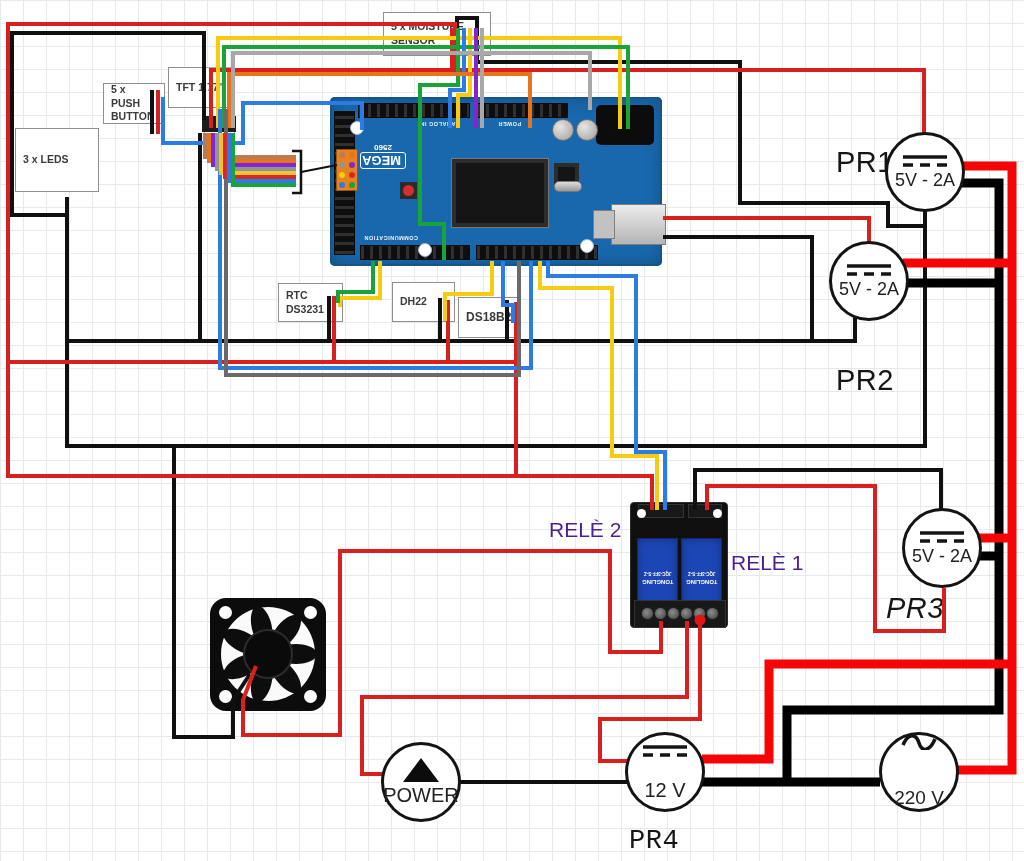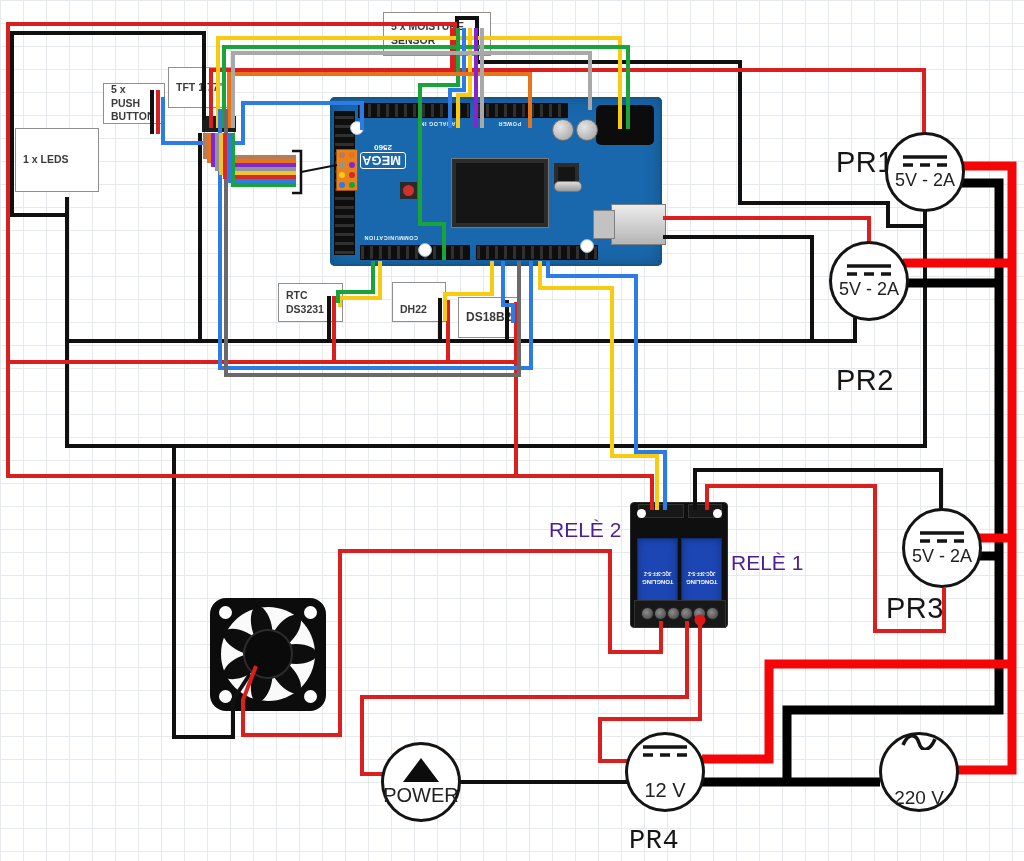--- a/index.html
+++ b/index.html
@@ -66,26 +66,26 @@
     <span>5 x MOISTURE SENSOR</span>
   </div>
 <div class="lbox boxes" style="left:103px;top:83px;width:62px;height:41px;">
     <span>5 x PUSH BUTTON</span>
   </div>
 <div class="lbox boxes" style="left:168px;top:67px;width:65px;height:41px;">
     <span>TFT 1.77"</span>
   </div>
 <div class="abs boxes" style="left:204px;top:67px;width:29px;height:85px;border:1.5px solid #a8a8a8;"></div>
 <div class="lbox boxes" style="left:15px;top:128px;width:84px;height:64px;">
-    <span>1 x LEDS</span>
+    <span>3 x LEDS</span>
   </div>
 <div class="lbox boxes" style="left:278px;top:283px;width:65px;height:39px;">
     <span>RTC DS3231</span>
   </div>
-<div class="lbox boxes" style="left:392px;top:282px;width:54px;height:40px;align-items:flex-end;">
+<div class="lbox boxes" style="left:392px;top:282px;width:63px;height:40px;align-items:center;">
     <span>DH22</span>
   </div>
 <div class="lbox boxes" style="left:458px;top:297px;width:63px;height:41px;font-size:12px;">
     <span>DS18B20</span>
   </div>
 
 <div id="board" class="abs">
   <div class="pcb"></div>
   <div class="hdr" style="left:28px;top:6px;width:112px;height:15px;"></div>
   <div class="hdr" style="left:146px;top:6px;width:92px;height:15px;"></div>
@@ -309,16 +309,16 @@
 <div class="node" style="left:879px;top:732px;gap:36px;">
   <svg width="44" height="22">
     <path d="M6 10 C 11 -2, 19 -2, 22 8 C 25 18, 33 16, 38 4" stroke="#141414" stroke-width="3.5" fill="none"></path>
     <line x1="4" y1="18" x2="40" y2="18" stroke="#141414" stroke-width="3"></line>
   </svg>
   <span class="val" style="font-size:19px;">220 V</span>
 </div>
 
 <div class="bigtxt" style="left:836px;top:146px;">PR1</div>
 <div class="bigtxt" style="left:836px;top:364px;">PR2</div>
-<div class="bigtxt" style="left:886px;top:592px;">PR3</div>
+<div class="bigtxt" style="left:886px;top:592px;font-style:italic;">PR3</div>
 <div class="bigtxt" style="left:629px;top:826px;font-size:27px;font-family:Liberation Mono, monospace;">PR4</div>
 <div class="medtxt" style="left:549px;top:518px;">RELÈ 2</div>
 <div class="medtxt" style="left:731px;top:551px;">RELÈ 1</div>
 
 </body></html>

